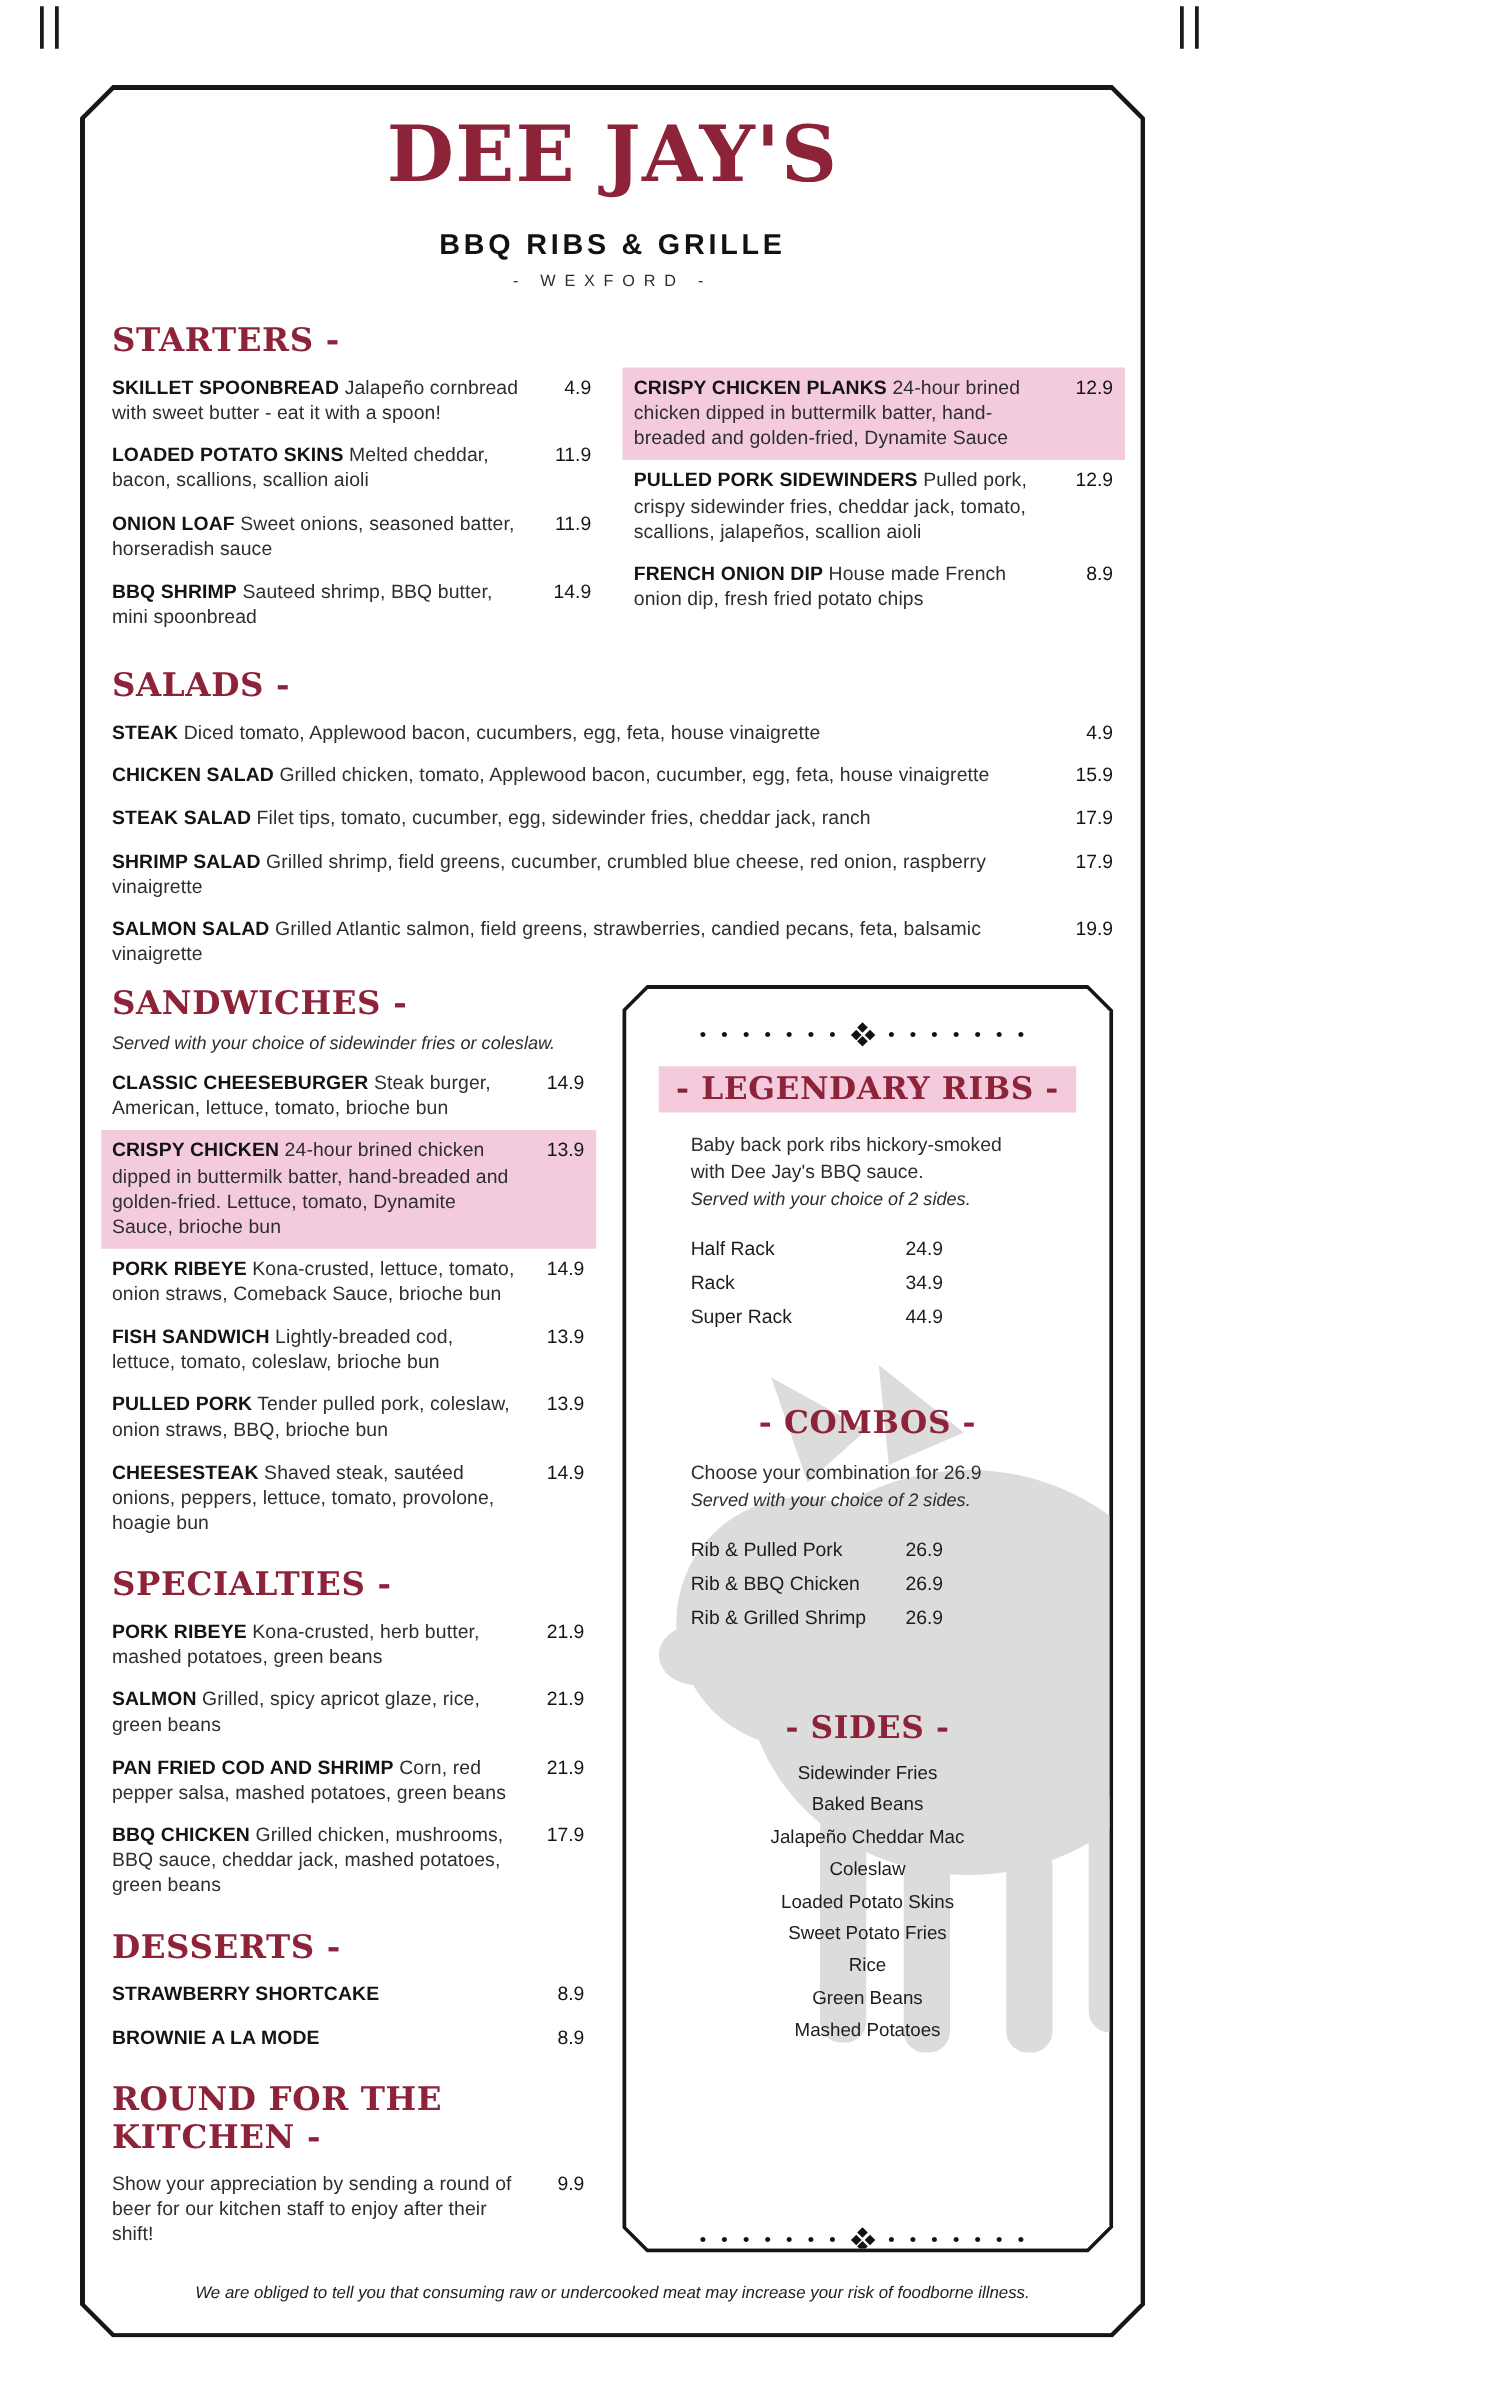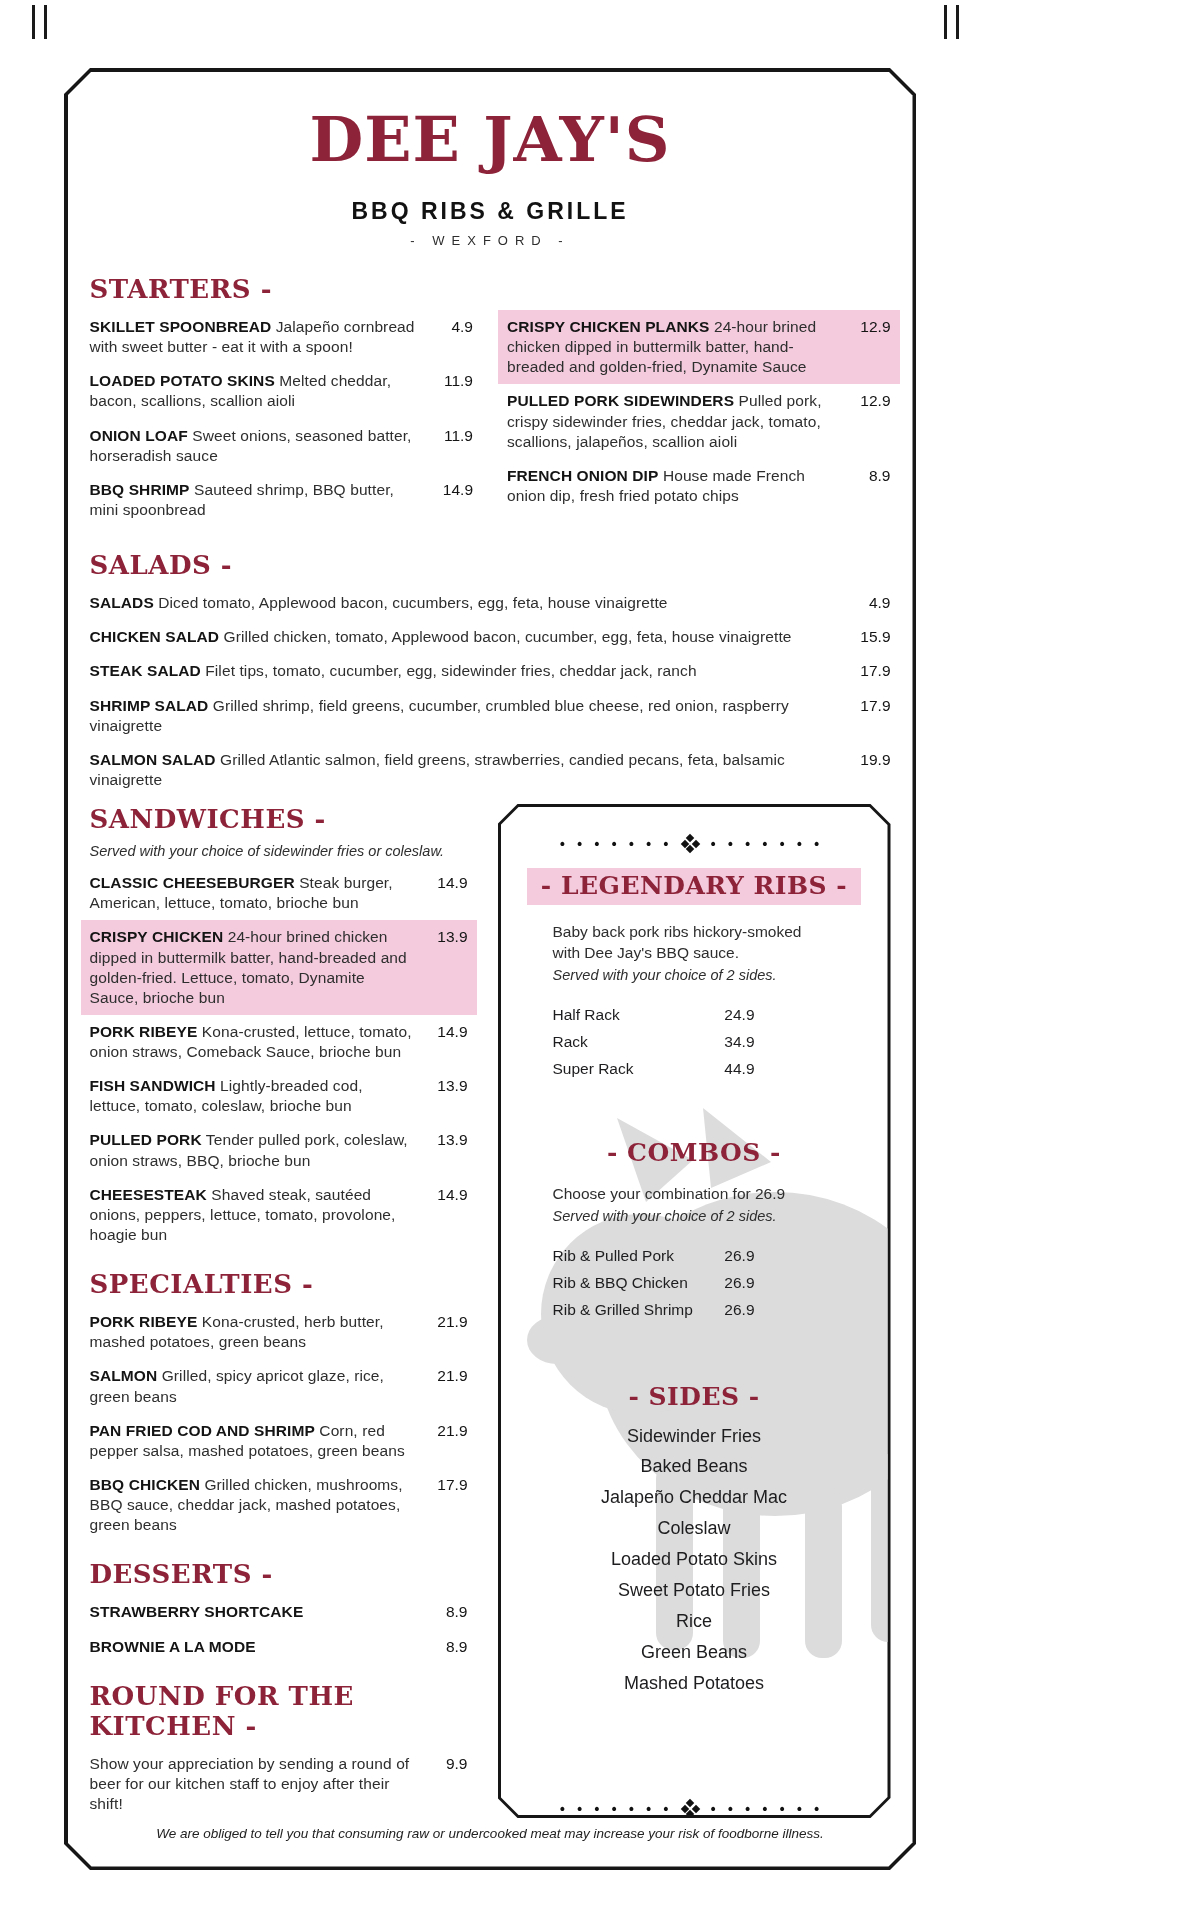--- a/index.html
+++ b/index.html
@@ -18,21 +18,21 @@
     clip-path:polygon(26px 0,calc(100% - 26px) 0,100% 26px,100% calc(100% - 26px),
       calc(100% - 26px) 100%,26px 100%,0 calc(100% - 26px),0 26px);
   }
   .frame-inner{
     position:absolute;inset:3.5px;background:#ffffff;
     clip-path:polygon(24px 0,calc(100% - 24px) 0,100% 24px,100% calc(100% - 24px),
       calc(100% - 24px) 100%,24px 100%,0 calc(100% - 24px),0 24px);
     overflow:hidden;
   }
 
-  header{text-align:center;padding-top:36px;}
+  header{text-align:center;padding-top:20px;}
   .logo{font-family:"DejaVu Serif",serif;font-weight:700;font-size:62px;line-height:1.04;
     color:#8d2339;letter-spacing:1px;}
   .tagline{font-size:23px;font-weight:700;letter-spacing:3px;margin-top:26px;color:#121212;}
   .location{font-size:13px;letter-spacing:7px;margin-top:8px;color:#2d2d2d;}
 
   .content{padding:10px 22px 0 22px;}
 
   .section-title{
     font-family:"DejaVu Serif",serif;font-weight:700;font-size:26px;color:#8d2339;
     letter-spacing:.5px;margin:16px 0 13px 0;
@@ -88,21 +88,21 @@
   .combos-title{margin-top:56px;}
   .sides-title{margin-top:58px;}
 
   .panel-body{padding:0 52px;font-size:15.5px;line-height:1.36;color:#2e2e2e;}
   .panel-desc{margin:16px 5px 2px 0;}
   .panel-note{font-style:italic;font-size:14.5px;margin:3px 0 0 0;}
 
   .opt-list{margin:15px 0 0 52px;width:202px;}
   .opt-row{display:flex;justify-content:space-between;font-size:15.5px;line-height:1.75;color:#1d1d1f;}
 
-  .sides-list{margin-top:10px;text-align:center;font-size:18px;line-height:1.72;color:#1d1d1f;}
+  .sides-list{margin-top:10px;text-align:center;font-size:15px;line-height:1.72;color:#1d1d1f;}
 
   .footer-note{position:absolute;bottom:12px;left:0;right:0;text-align:center;
     font-style:italic;font-size:13.5px;color:#222;}
 </style>
 </head>
 <body>
 
 <div class="cropmark cm1"></div>
 <div class="cropmark cm2"></div>
 <div class="cropmark cm3"></div>
@@ -162,21 +162,21 @@
               </div>
             </div>
         </div>
       </section>
 
       <section>
         <h2 class="section-title">SALADS -</h2>
         <div>
 
             <div class="mi">
-              <p class="mi-text"><span class="mi-name">SALADS</span> <span class="mi-desc">Diced tomato, Applewood bacon, cucumbers, egg, feta, house vinaigrette</span></p>
+              <p class="mi-text"><span class="mi-name">STEAK</span> <span class="mi-desc">Diced tomato, Applewood bacon, cucumbers, egg, feta, house vinaigrette</span></p>
               <span class="mi-price">4.9</span>
             </div>
 
             <div class="mi">
               <p class="mi-text"><span class="mi-name">CHICKEN SALAD</span> <span class="mi-desc">Grilled chicken, tomato, Applewood bacon, cucumber, egg, feta, house vinaigrette</span></p>
               <span class="mi-price">15.9</span>
             </div>
 
             <div class="mi">
               <p class="mi-text"><span class="mi-name">STEAK SALAD</span> <span class="mi-desc">Filet tips, tomato, cucumber, egg, sidewinder fries, cheddar jack, ranch</span></p>

